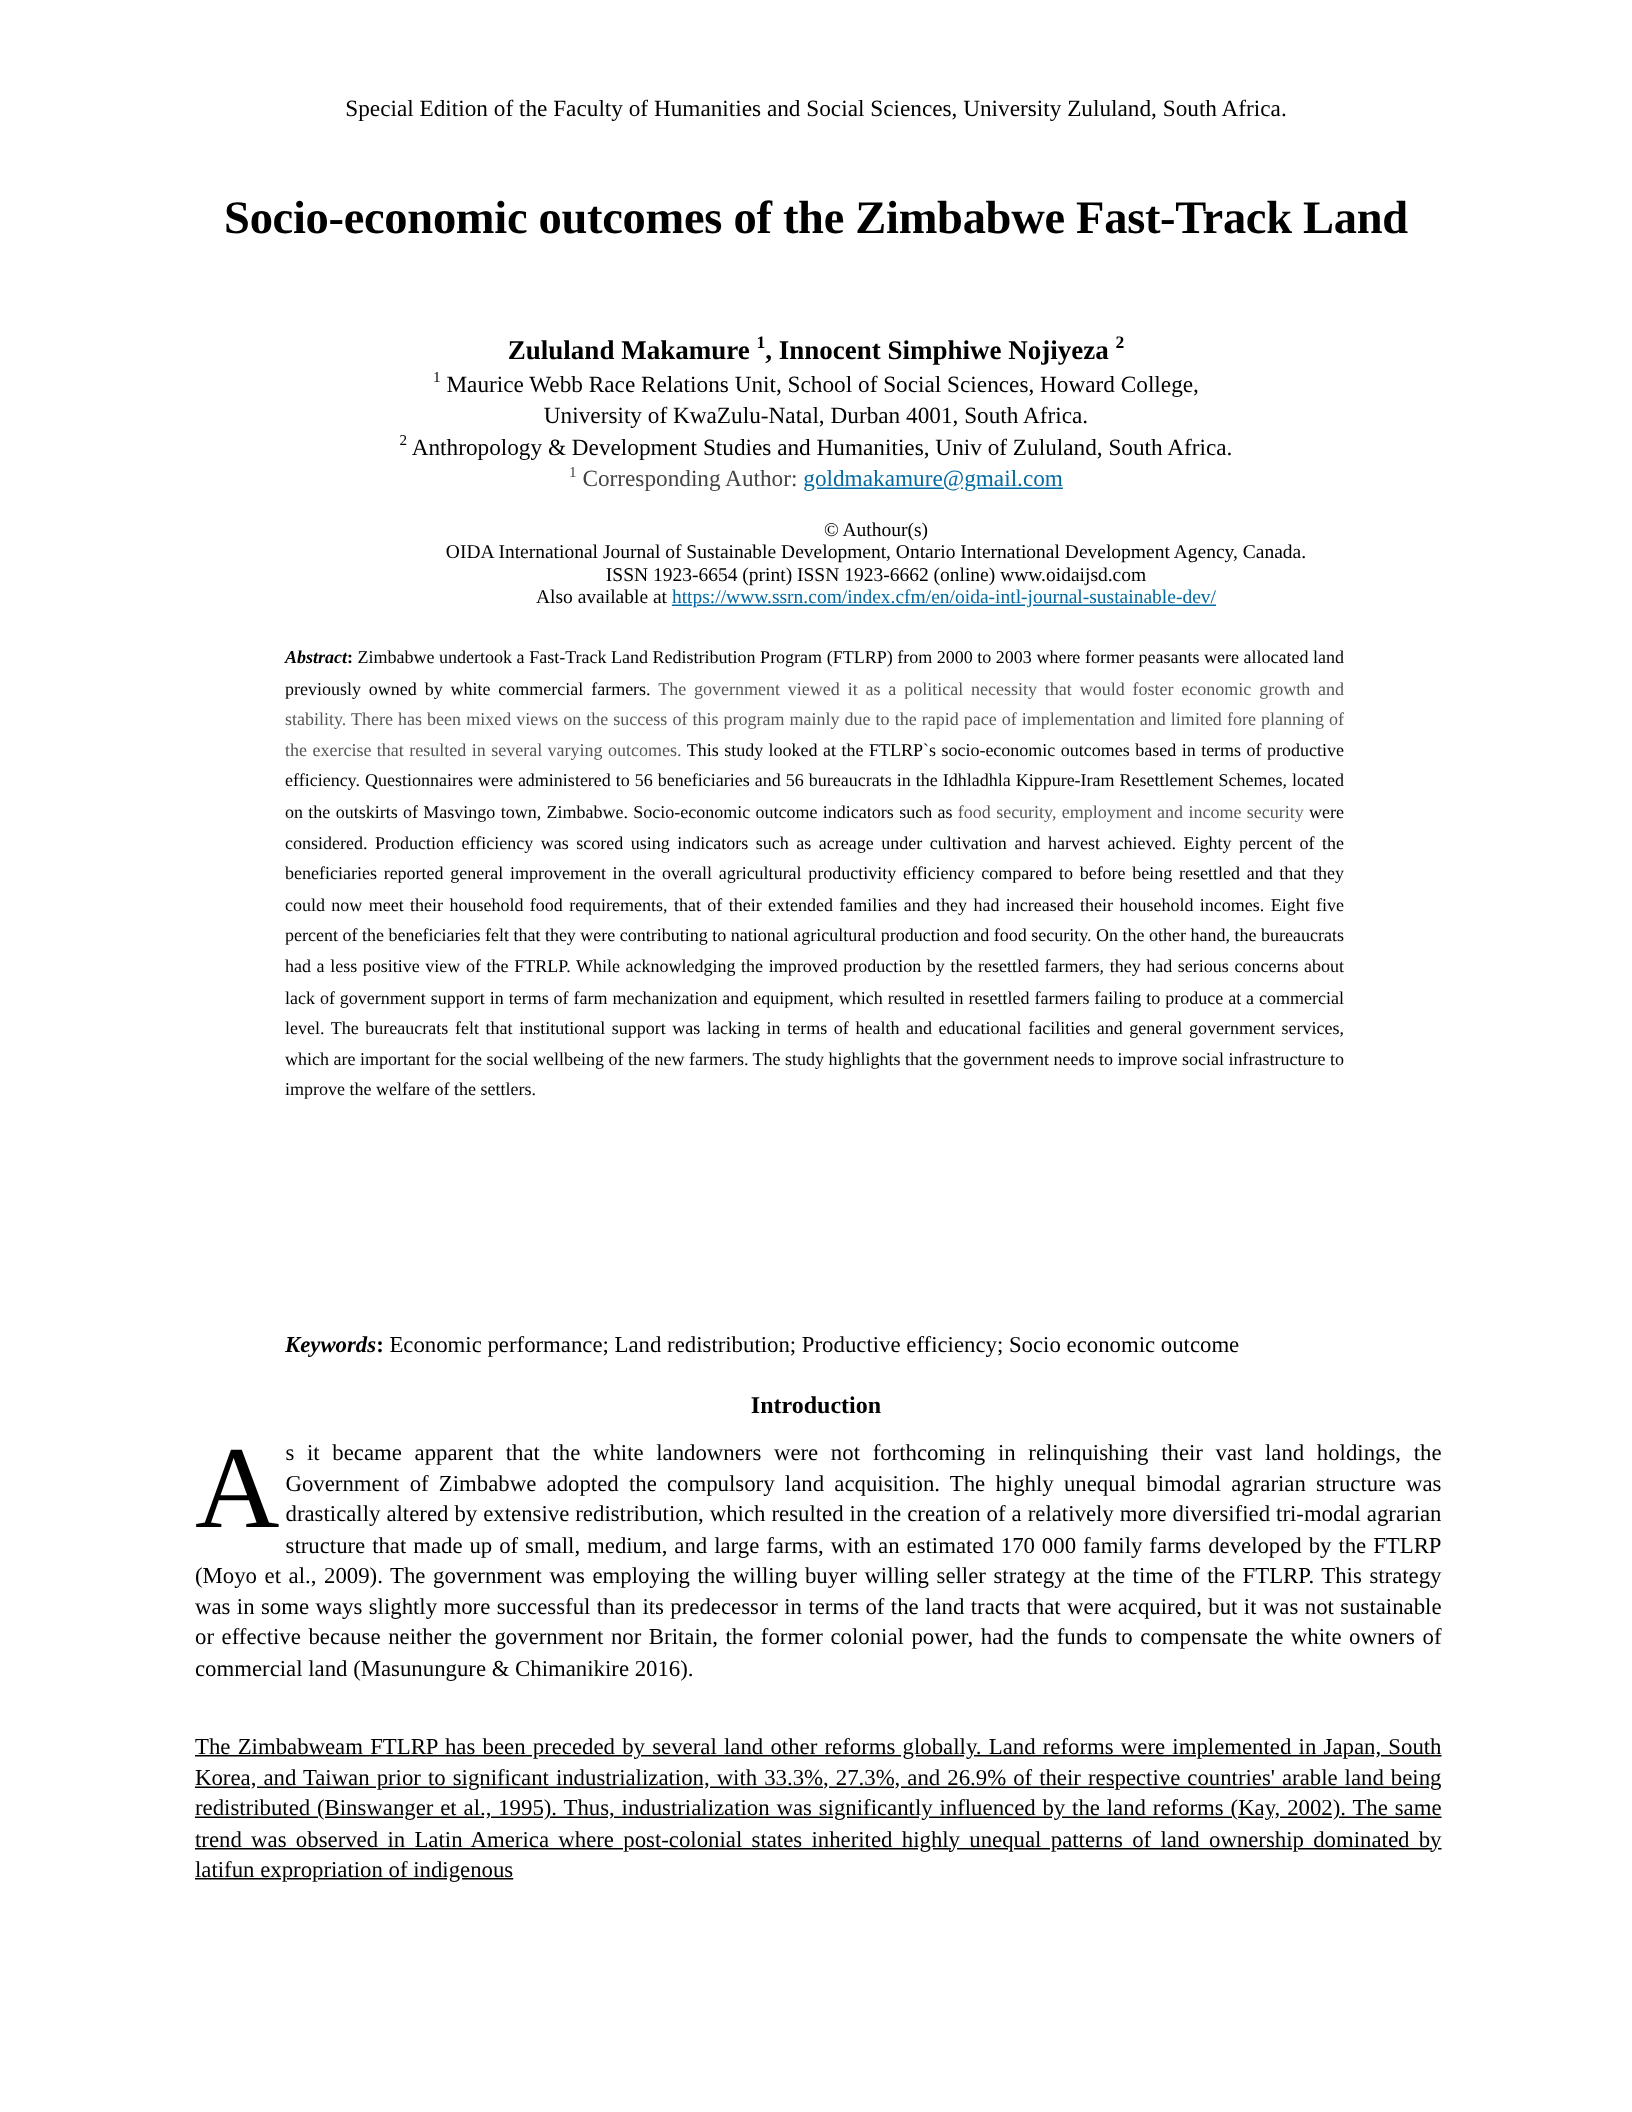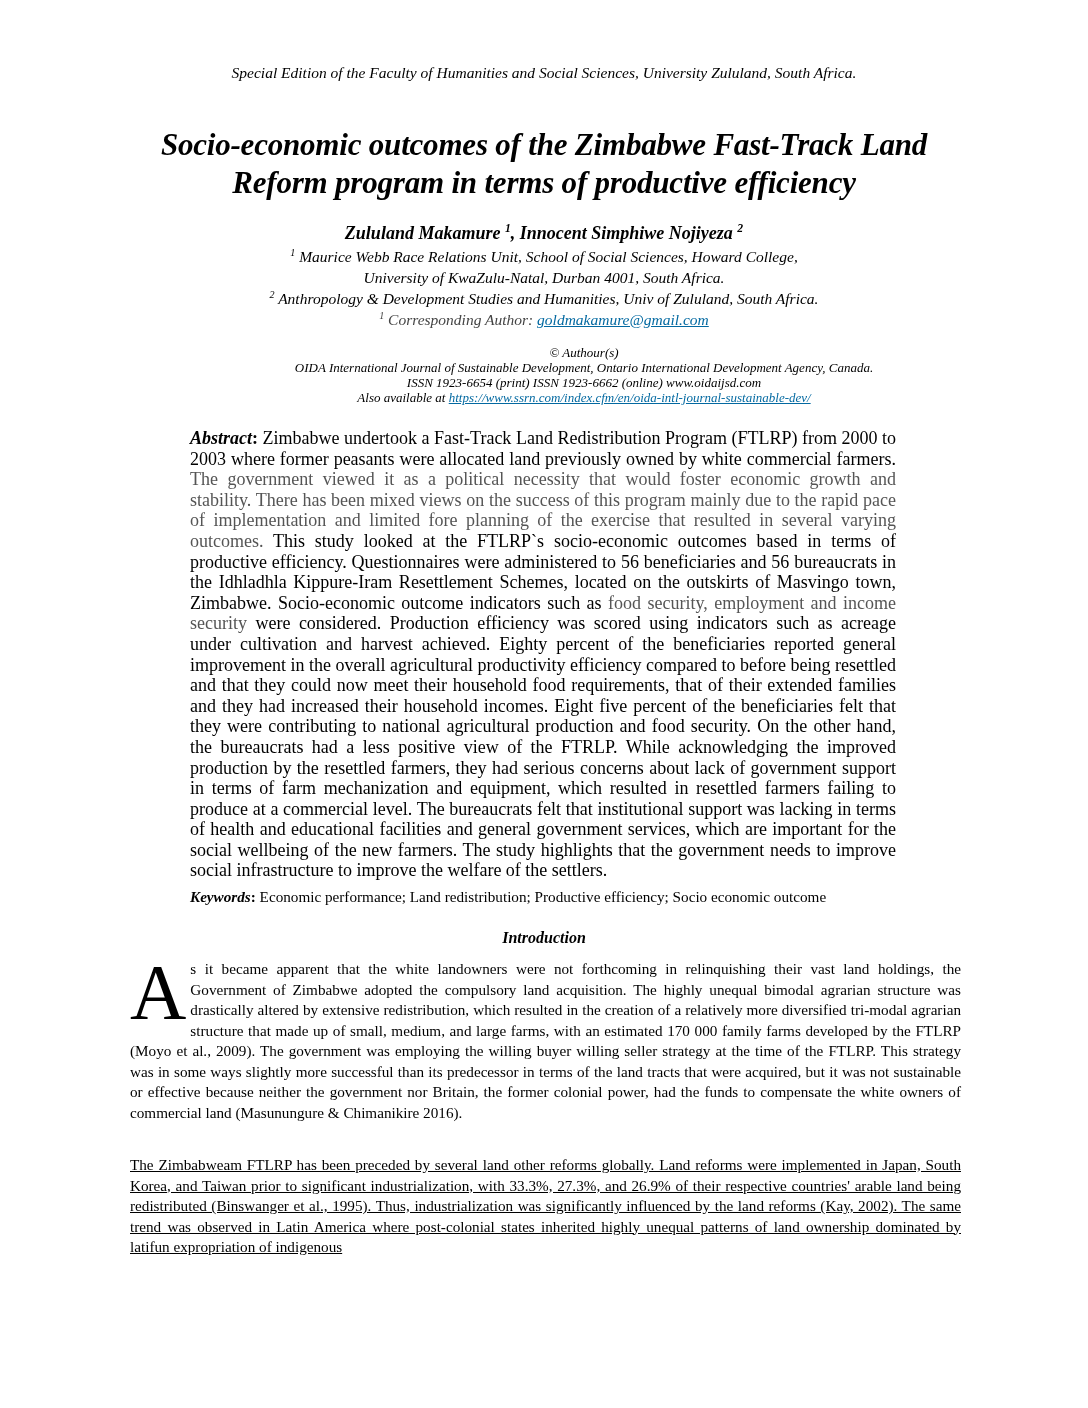--- a/index.html
+++ b/index.html
@@ -1,38 +1,38 @@
 <!DOCTYPE html>
 <html><head>
 <meta charset="utf-8">
 <style>
   html, body { margin: 0; padding: 0; background: #ffffff; }
   body {
     width: 1088px; height: 1408px; position: relative; overflow: hidden;
     font-family: "Liberation Serif", "DejaVu Serif", serif; color: #000;
   }
   .abs { position: absolute; }
-  .center { text-align: center; left: 0; width: 1088px; font-style: italic; }
+  .center { text-align: center; left: 0; width: 1088px; }
   #running-header { top: 64px; font-size: 15.5px; }
   #title { top: 126px; font-size: 31px; font-weight: bold; line-height: 38px; letter-spacing: -0.2px; }
   #authors { top: 222px; font-size: 18px; font-weight: bold; line-height: 22px; }
   .affil { font-size: 15.5px; line-height: 20px; }
   #affil1a { top: 247px; }
   #affil1b { top: 268px; }
   #affil2 { top: 289px; }
   #corr { top: 310px; color: #444; }
   sup { font-size: 0.65em; vertical-align: super; line-height: 0; }
   a.link { color: #0369a1; text-decoration: underline; }
   .meta { font-size: 13px; line-height: 14.5px; margin-left: 40px; }
   #copyright { top: 346px; }
   #journal { top: 361px; }
   #issn { top: 376px; }
   #available { top: 391px; }
   #abstract {
-    top: 428px; left: 190px; width: 706px; font-size: 18px; line-height: 20.6px;
+    top: 428px; left: 190px; width: 706px; font-size: 12px; line-height: 20.6px;
     text-align: justify; text-align-last: left;
   }
   #abstract .gray { color: #555; }
   #abstract .label, #keywords .label { font-weight: bold; font-style: italic; }
   #keywords {
     top: 887px; left: 190px; width: 706px; font-size: 15.2px; line-height: 20.6px; text-align: justify;
   }
   #intro-heading { top: 929px; font-size: 16px; font-weight: bold; }
   #intro-p1 {
     top: 959px; left: 130px; width: 831px; font-size: 15.2px; line-height: 20.5px;
@@ -47,21 +47,20 @@
     text-decoration: underline;
   }
 </style>
 </head>
 <body>
 
 <div class="abs center" id="running-header">Special Edition of the Faculty of Humanities and Social Sciences, University Zululand, South Africa.</div>
 
 <div class="abs center" id="title">
   <div>Socio-economic outcomes of the Zimbabwe Fast-Track Land</div>
-  <div>Reform program in terms of productive efficiency</div>
 </div>
 
 <div class="abs center" id="authors">
   <span>Zululand Makamure</span>
   <sup>1</sup><span>, </span><span>Innocent Simphiwe Nojiyeza</span>
   <sup>2</sup>
 </div>
 
 <div class="abs center affil" id="affil1a">
   <sup>1</sup>

